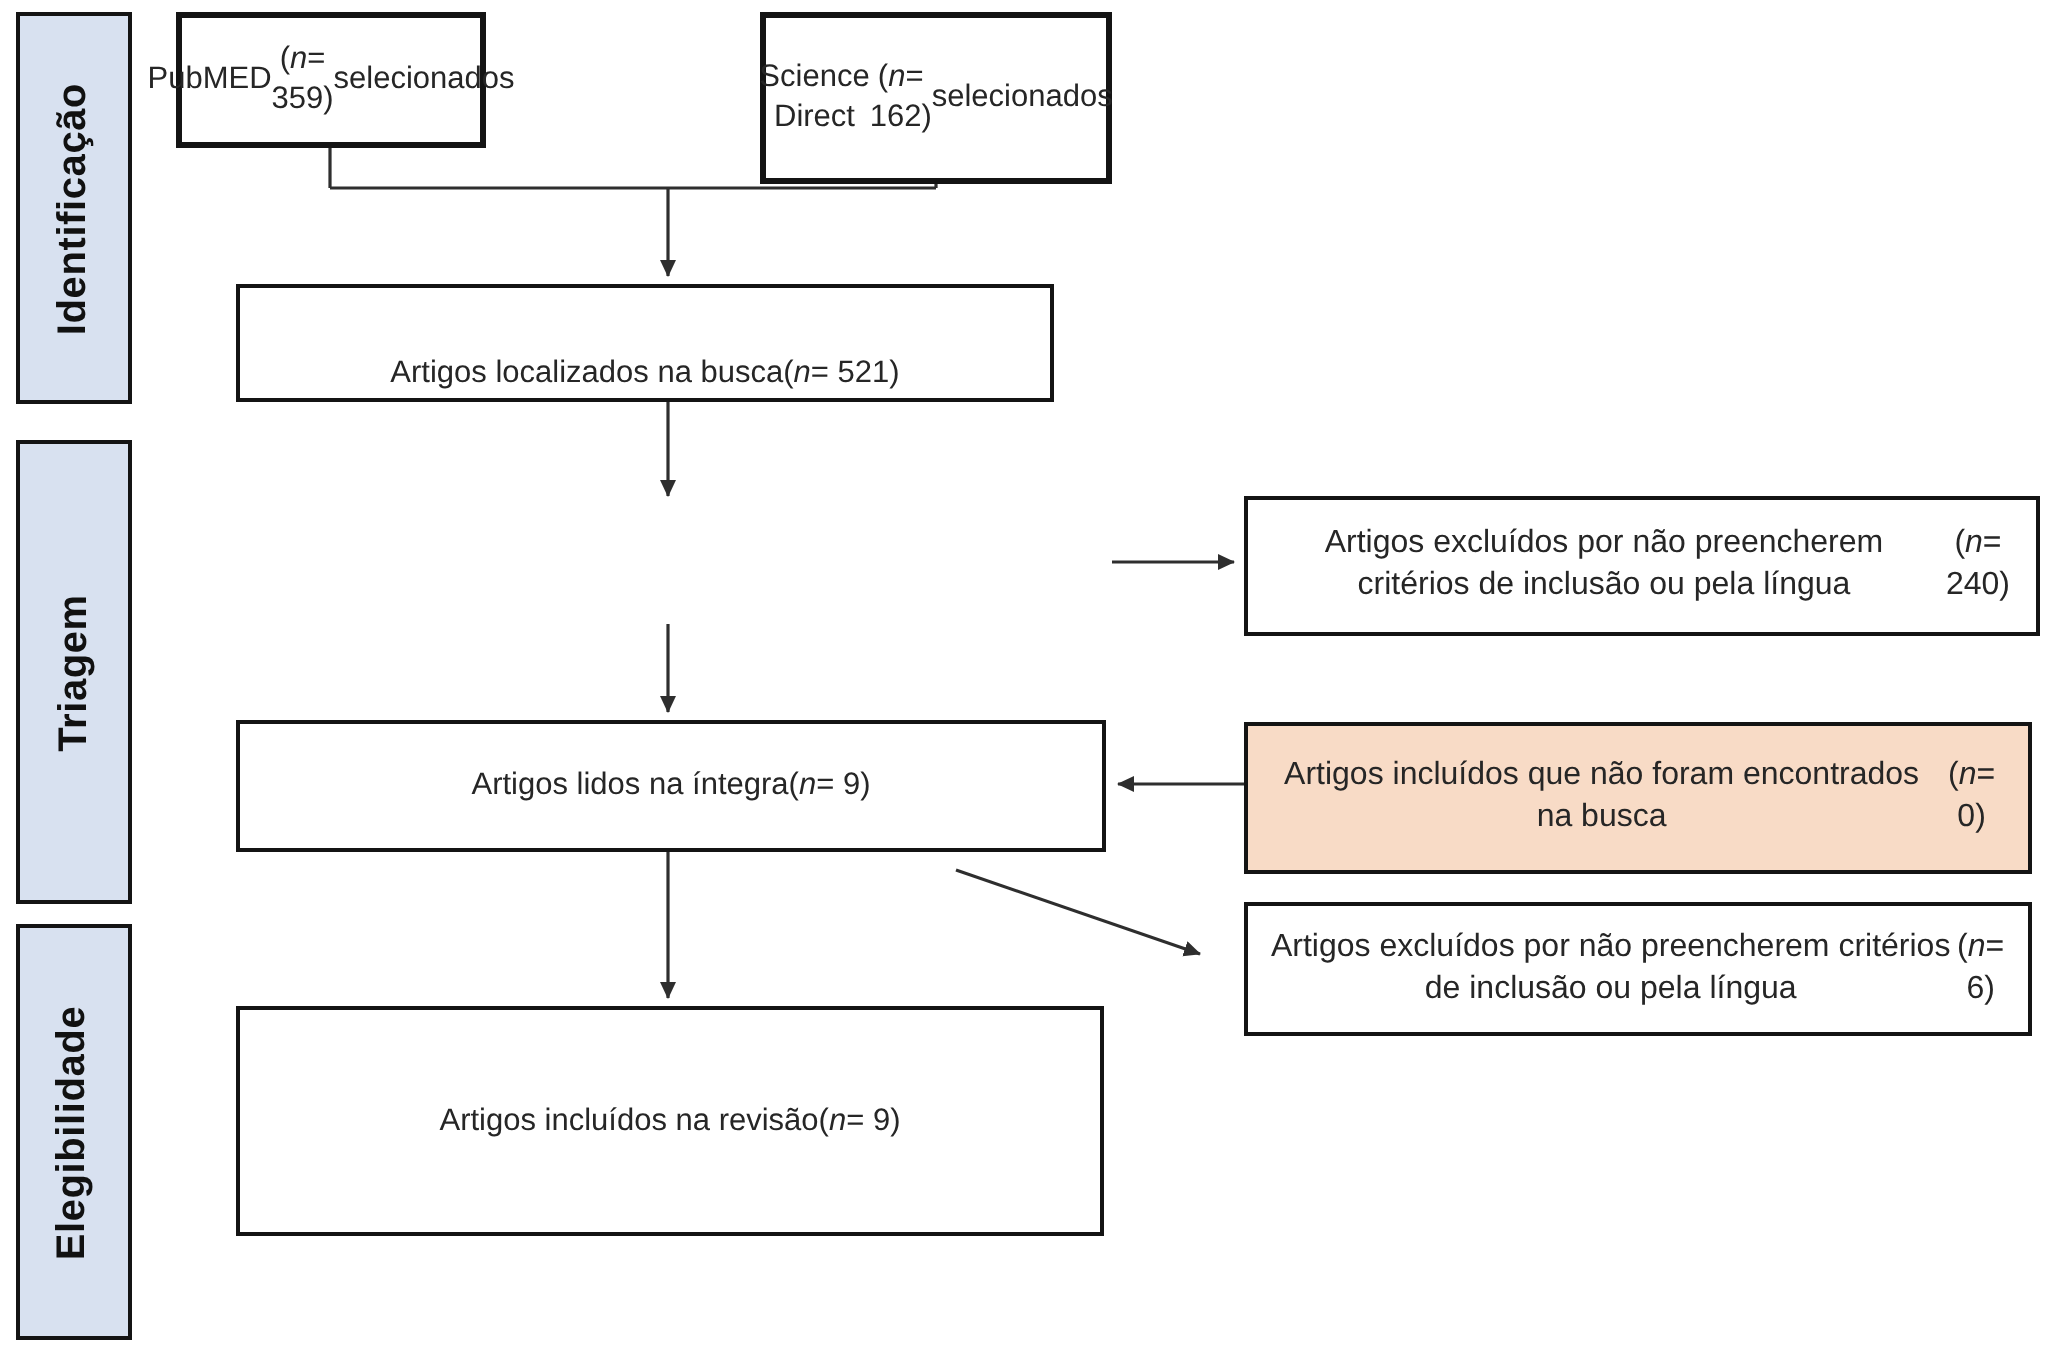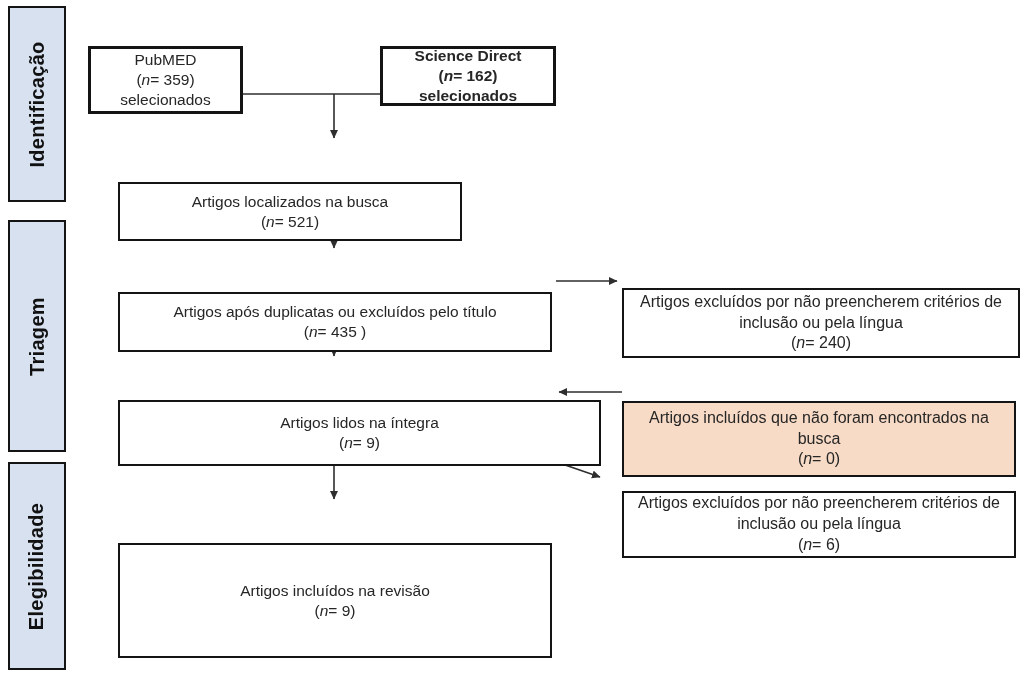--- a/index.html
+++ b/index.html
@@ -29,28 +29,27 @@
     font-weight: bold;
     font-size: 20px;
     letter-spacing: 0.3px;
     color: #111111;
   }
   .box {
     position: absolute;
     background: #ffffff;
     border: 2.5px solid #141414;
     display: flex;
-    flex-direction: column;
+    flex-direction: row;
     align-items: center;
     justify-content: center;
     text-align: center;
     font-size: 15.5px;
     line-height: 1.28;
     padding: 2px 8px;
-    margin-top: 40px;
   }
   .box.thick { border-width: 3px; }
   .box.small { font-size: 16px; border-width: 2px; line-height: 1.3; padding: 2px 10px; }
   .box.highlight { background: #f8dbc6; }
   .cnt i { font-style: italic; }
   svg.overlay {
     position: absolute;
     left: 0; top: 0;
     width: 1024px; height: 679px;
     pointer-events: none;
@@ -90,37 +89,33 @@
       <path d="M478 435 L600 477" marker-end="url(#ah)"></path>
     </g>
   </svg>
 
   <div class="box thick" style="left:88px; top:6px; width:155px; height:68px;">
     <div>PubMED</div>
     <div class="cnt"><span>(</span><i>n</i><span>= 359)</span></div>
     <div>selecionados</div>
   </div>
 
-  <div class="box thick" style="left:380px; top:6px; width:176px; height:60px;font-weight:bold;">
+  <div class="box thick" style="left:380px; top:6px; width:176px; height:86px;">
     <div>Science Direct</div>
     <div class="cnt"><span>(</span><i>n</i><span>= 162)</span></div>
     <div>selecionados</div>
   </div>
 
-  <div class="box" style="left:118px; top:142px; width:344px; height:59px;">
+  <div class="box" style="left:118px; top:142px; width:409px; height:59px;align-items:flex-end;">
     <div>Artigos localizados na busca</div>
     <div class="cnt"><span>(</span><i>n</i><span>= 521)</span></div>
   </div>
 
-  <div class="box" style="left:118px; top:252px; width:434px; height:60px;">
-    <div>Artigos após duplicatas ou excluídos pelo título</div>
-    <div class="cnt"><span>(</span><i>n</i><span>= 435 )</span></div>
-  </div>
 
-  <div class="box" style="left:118px; top:360px; width:483px; height:66px;">
+  <div class="box" style="left:118px; top:360px; width:435px; height:66px;">
     <div>Artigos lidos na íntegra</div>
     <div class="cnt"><span>(</span><i>n</i><span>= 9)</span></div>
   </div>
 
   <div class="box" style="left:118px; top:503px; width:434px; height:115px;">
     <div>Artigos incluídos na revisão</div>
     <div class="cnt"><span>(</span><i>n</i><span>= 9)</span></div>
   </div>
 
   <div class="box small" style="left:622px; top:248px; width:398px; height:70px;">

